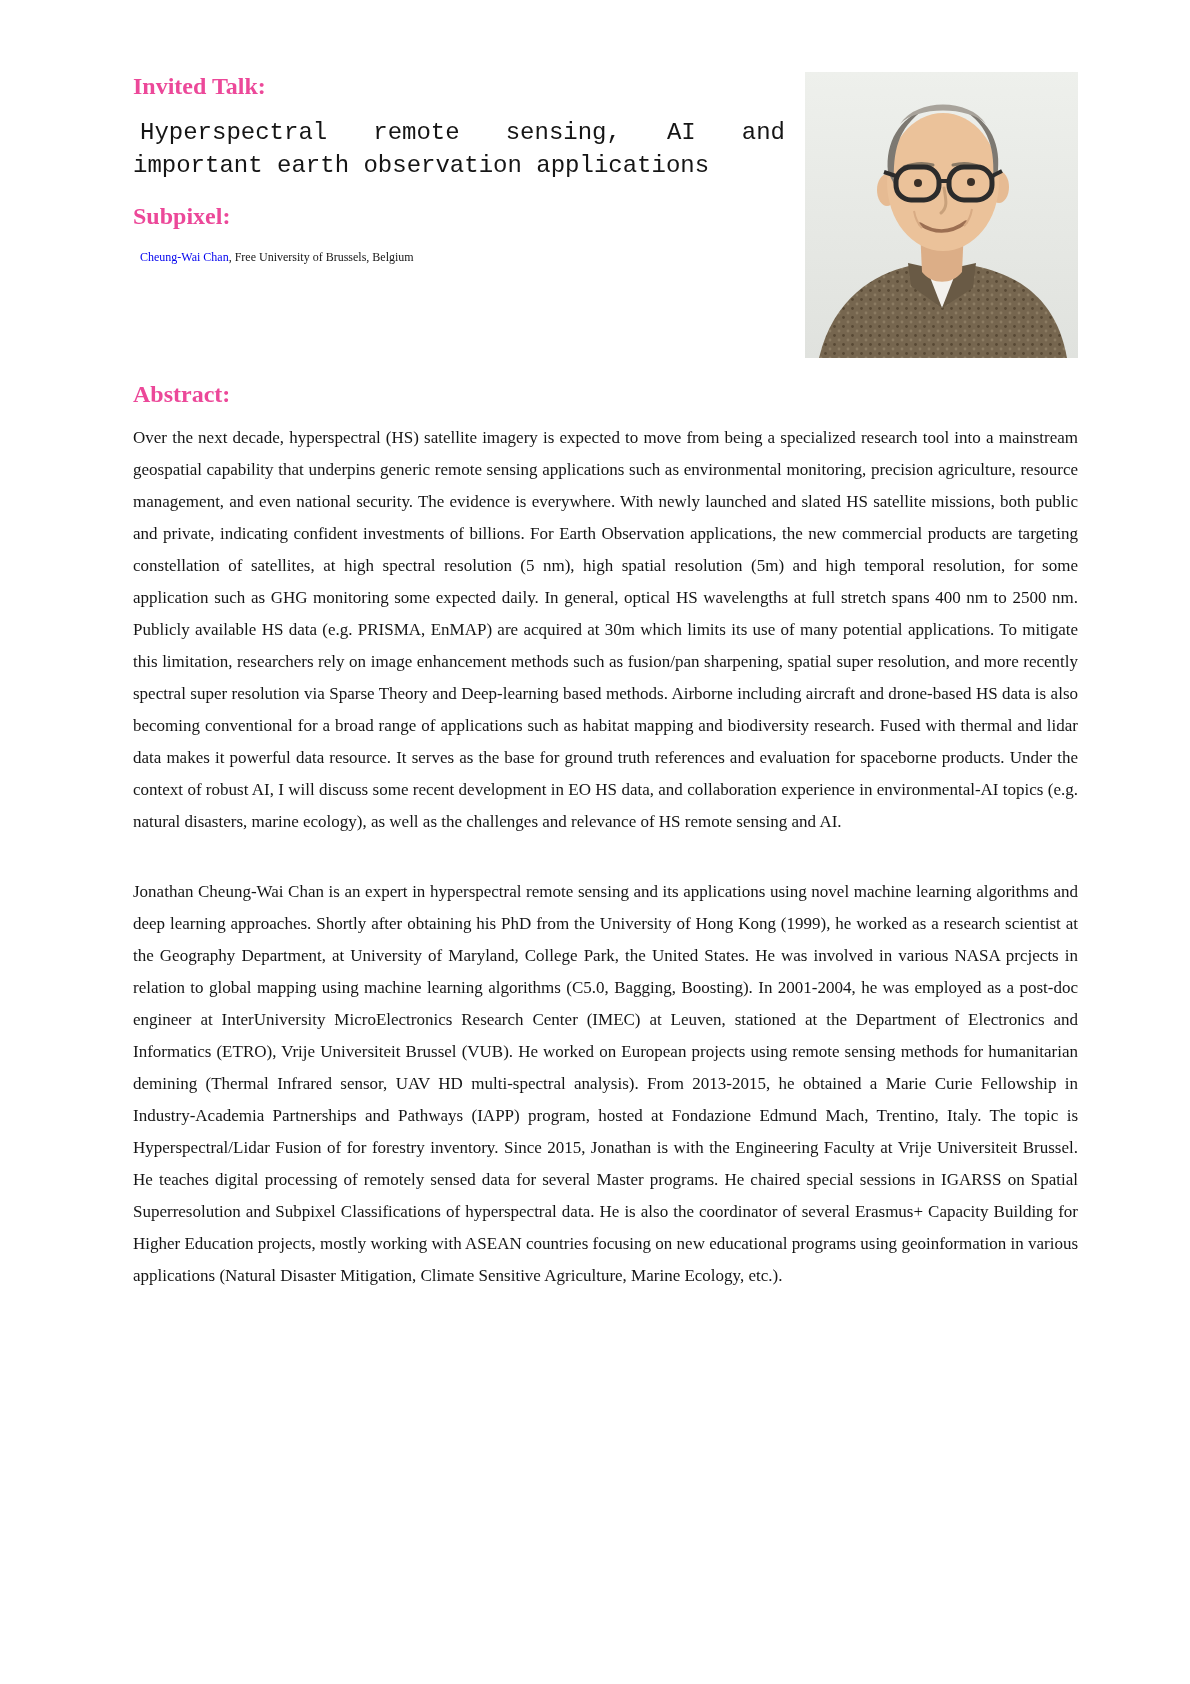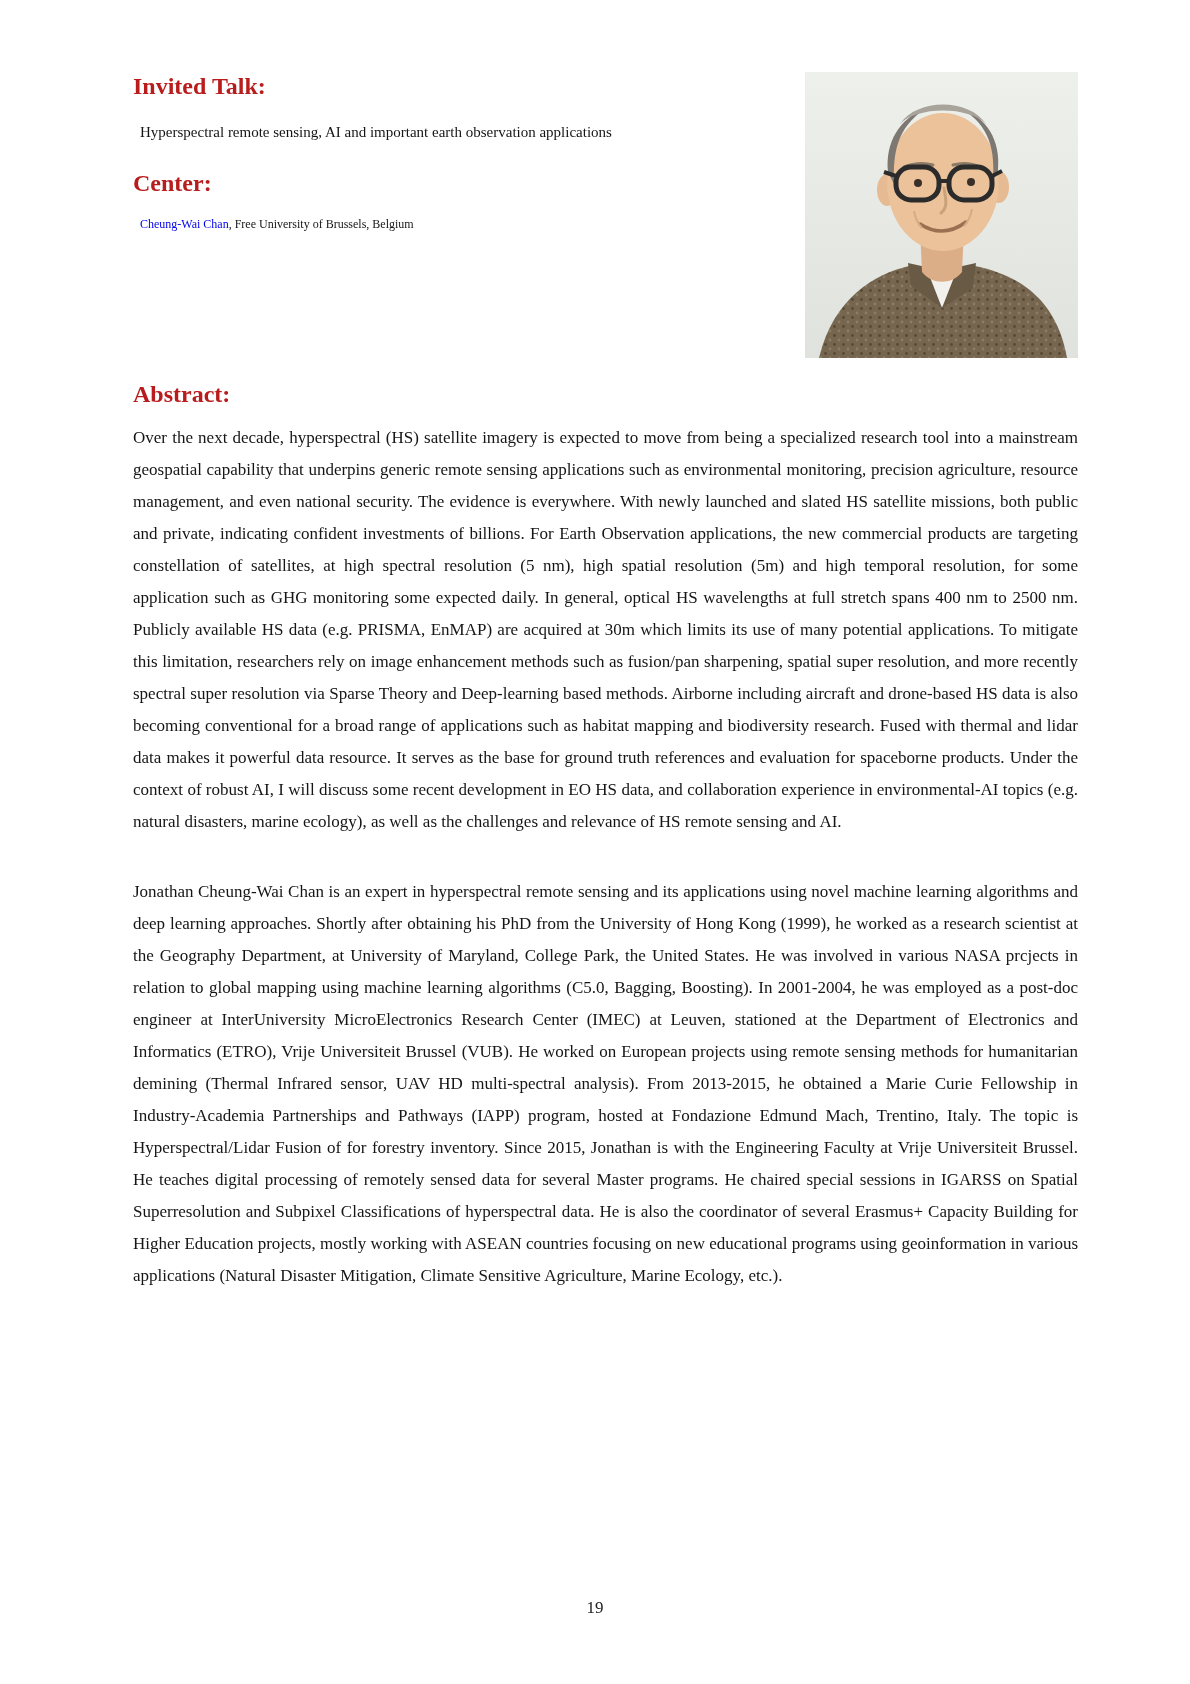--- a/index.html
+++ b/index.html
@@ -22,30 +22,31 @@
     float: right;
     width: 273px;
     height: 286px;
     margin: 0 0 16px 20px;
   }
   .photo-float svg { display: block; width: 273px; height: 286px; }
   .h {
     font-size: 24px;
     line-height: 28px;
     font-weight: bold;
-    color: #b91c1c;
+    color: #ec4899;
     margin: 0;
   }
   .h-speaker { margin-top: 20px; }
   .talk-title {
-    font-size: 15px;
+    font-size: 24px;
     line-height: 33px;
     text-align: justify;
     text-indent: 7px;
     margin: 16px 0 0 0;
+    font-family: Liberation Mono, monospace;
   }
   .speaker-line {
     font-size: 12px;
     line-height: 25px;
     margin: 15px 0 0 0;
     text-indent: 7px;
   }
   .speaker-link {
     color: #0000ee;
     text-decoration: none;
@@ -125,28 +126,27 @@
 
         <path d="M115 152 Q138 167 161 150" stroke="#9c6f52" stroke-width="3.5" fill="none" stroke-linecap="round"></path>
         <path d="M109 139 Q111 150 117 156" stroke="#d8ab84" stroke-width="2" fill="none"></path>
         <path d="M167 137 Q165 148 159 154" stroke="#d8ab84" stroke-width="2" fill="none"></path>
       </svg>
     </div>
 
     <h1 class="h">Invited Talk:</h1>
     <p class="talk-title">Hyperspectral remote sensing, AI and important earth observation applications</p>
 
-    <h1 class="h h-speaker">Center:</h1>
+    <h1 class="h h-speaker">Subpixel:</h1>
     <p class="speaker-line"><a class="speaker-link">Cheung-Wai Chan</a><span>, Free University of Brussels, Belgium</span></p>
 
     <div class="section-clear">
       <h1 class="h">Abstract:</h1>
       <p class="para">Over the next decade, hyperspectral (HS) satellite imagery is expected to move from being a specialized research tool into a mainstream geospatial capability that underpins generic remote sensing applications such as environmental monitoring, precision agriculture, resource management, and even national security. The evidence is everywhere. With newly launched and slated HS satellite missions, both public and private, indicating confident investments of billions. For Earth Observation applications, the new commercial products are targeting constellation of satellites, at high spectral resolution (5 nm), high spatial resolution (5m) and high temporal resolution, for some application such as GHG monitoring some expected daily. In general, optical HS wavelengths at full stretch spans 400 nm to 2500 nm. Publicly available HS data (e.g. PRISMA, EnMAP) are acquired at 30m which limits its use of many potential applications. To mitigate this limitation, researchers rely on image enhancement methods such as fusion/pan sharpening, spatial super resolution, and more recently spectral super resolution via Sparse Theory and Deep-learning based methods. Airborne including aircraft and drone-based HS data is also becoming conventional for a broad range of applications such as habitat mapping and biodiversity research. Fused with thermal and lidar data makes it powerful data resource. It serves as the base for ground truth references and evaluation for spaceborne products. Under the context of robust AI, I will discuss some recent development in EO HS data, and collaboration experience in environmental-AI topics (e.g. natural disasters, marine ecology), as well as the challenges and relevance of HS remote sensing and AI.</p>
     </div>
 
     <div class="section-bio">
       <p class="para">Jonathan Cheung-Wai Chan is an expert in hyperspectral remote sensing and its applications using novel machine learning algorithms and deep learning approaches. Shortly after obtaining his PhD from the University of Hong Kong (1999), he worked as a research scientist at the Geography Department, at University of Maryland, College Park, the United States. He was involved in various NASA prcjects in relation to global mapping using machine learning algorithms (C5.0, Bagging, Boosting). In 2001-2004, he was employed as a post-doc engineer at InterUniversity MicroElectronics Research Center (IMEC) at Leuven, stationed at the Department of Electronics and Informatics (ETRO), Vrije Universiteit Brussel (VUB). He worked on European projects using remote sensing methods for humanitarian demining (Thermal Infrared sensor, UAV HD multi-spectral analysis). From 2013-2015, he obtained a Marie Curie Fellowship in Industry-Academia Partnerships and Pathways (IAPP) program, hosted at Fondazione Edmund Mach, Trentino, Italy. The topic is Hyperspectral/Lidar Fusion of for forestry inventory. Since 2015, Jonathan is with the Engineering Faculty at Vrije Universiteit Brussel. He teaches digital processing of remotely sensed data for several Master programs. He chaired special sessions in IGARSS on Spatial Superresolution and Subpixel Classifications of hyperspectral data. He is also the coordinator of several Erasmus+ Capacity Building for Higher Education projects, mostly working with ASEAN countries focusing on new educational programs using geoinformation in various applications (Natural Disaster Mitigation, Climate Sensitive Agriculture, Marine Ecology, etc.).</p>
     </div>
 
   </div>
 
-  <div class="page-number">19</div>
 </div>
 
 </body></html>

